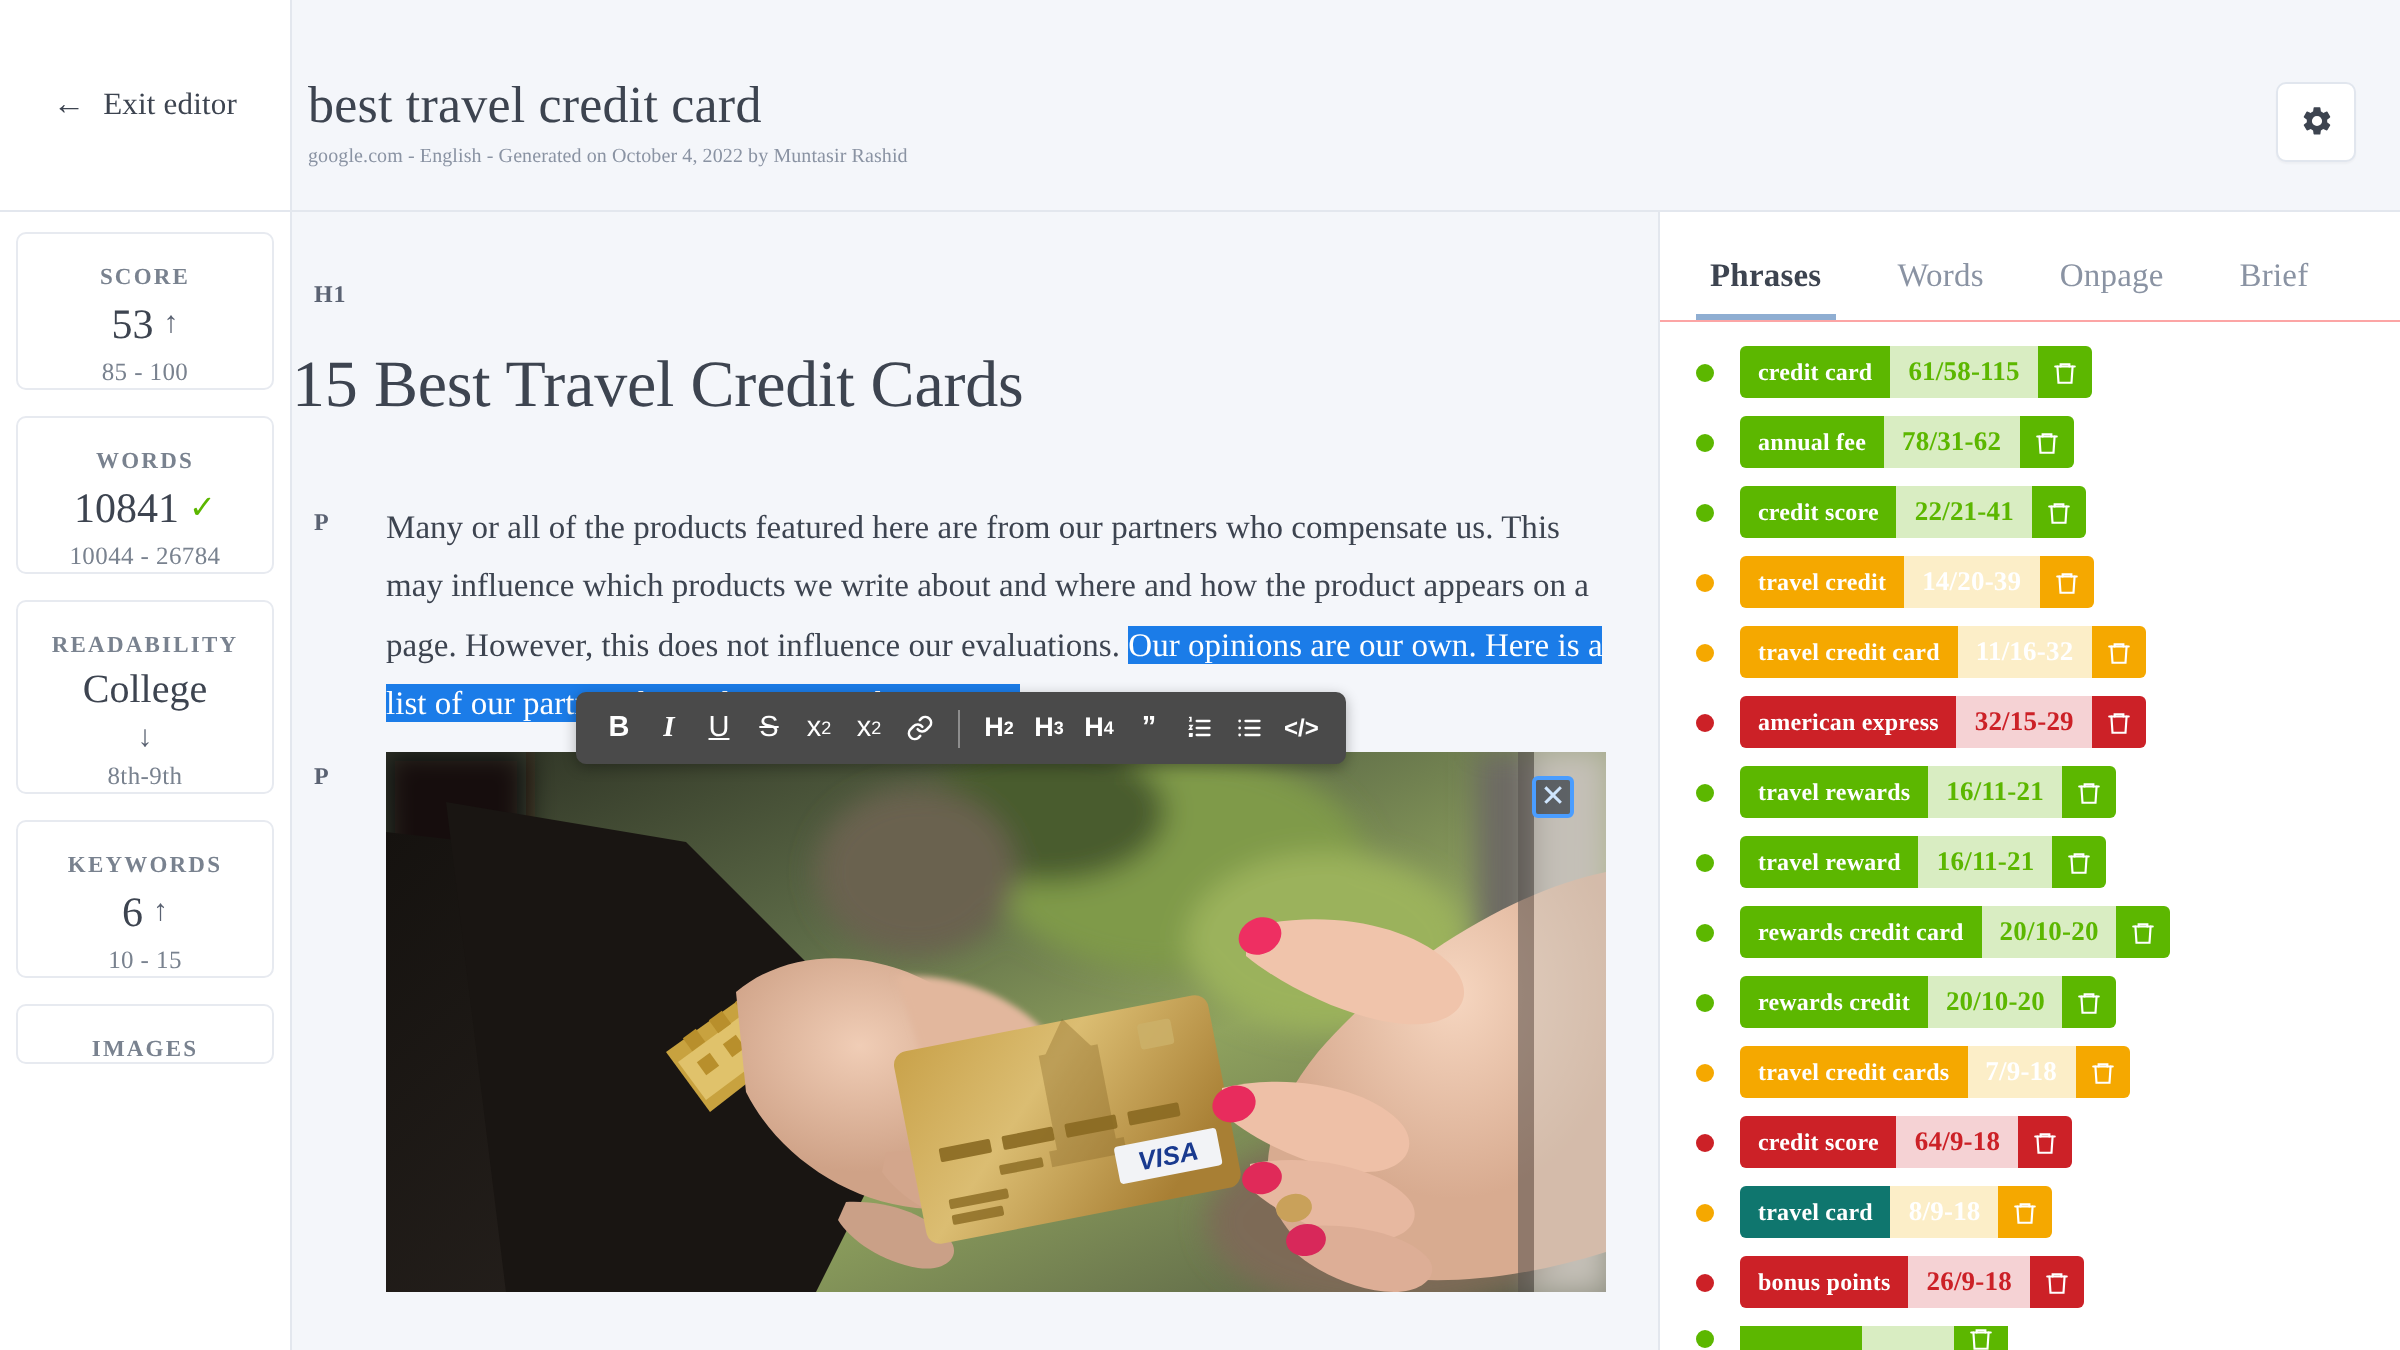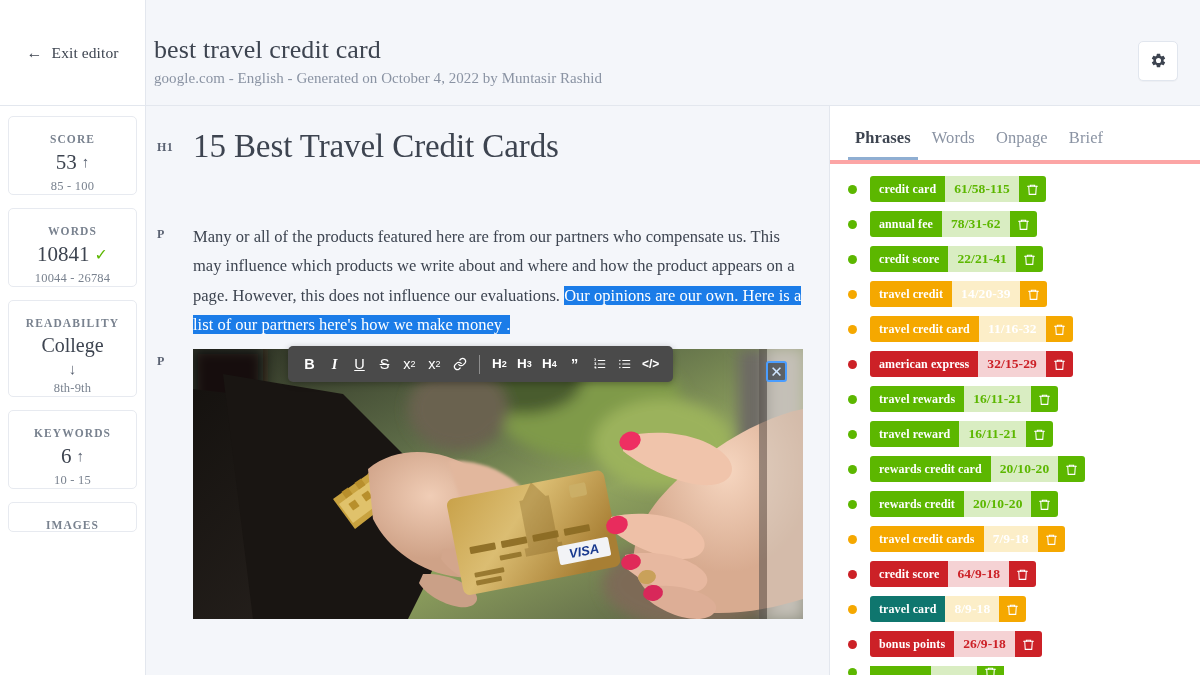--- a/index.html
+++ b/index.html
@@ -33,21 +33,21 @@
   .title-cell {
     flex: 1 1 auto; background: #f4f6fa;
     display: flex; align-items: center; justify-content: space-between;
     padding: 16px 22px 0 8px;
   }
   .title-wrap { padding-left: 0px; }
   .doc-title {
     font-size: 26px; font-weight: normal; color: #3d4450;
     letter-spacing: .1px; line-height: 1.2; margin-bottom: 5px;
   }
-  .doc-sub { font-size: 15px; color: #8a93a3; letter-spacing: .05px; }
+  .doc-sub { font-size: 10px; color: #8a93a3; letter-spacing: .05px; }
 
   .gear-btn {
     width: 40px; height: 40px; background: #fff;
     border: 1px solid #e1e6ee; border-radius: 5px;
     display: flex; align-items: center; justify-content: center;
     cursor: pointer; box-shadow: 0 1px 1px rgba(0,0,0,.03);
   }
 
   
   .body-row { flex: 1 1 auto; display: flex; min-height: 0; }
@@ -93,21 +93,21 @@
   .h1-text {
     font-size: 33px; color: #3d4450; letter-spacing: -.1px;
     line-height: 1.15; font-weight: normal;
   }
   .p-text {
     font-size: 16.5px; line-height: 1.78; color: #3d4450;
     max-width: 620px; letter-spacing: .02px;
   }
   .sel { background: #1b7ce8; color: #ffffff; }
 
-  .h1-row { margin-bottom: 56px; margin-top: 4px; }
+  .h1-row { margin-bottom: 36px; margin-top: 4px; flex-direction: column; }
   .p-row { margin-bottom: 10px; }
   .tag-p { padding-top: 5px; }
   .tag-h1 { padding-top: 12px; }
 
   
   .fmt-toolbar {
     position: absolute; left: 142px; top: 240px;
     background: #4a4a4a; border-radius: 5px;
     display: flex; align-items: center; gap: 2px;
     padding: 6px 10px; z-index: 40;
@@ -140,21 +140,21 @@
     color: #cfe6ff; display: flex; align-items: center; justify-content: center;
     font-size: 15px; font-family: "Liberation Sans", sans-serif; cursor: pointer;
     line-height: 1;
   }
 
   
   .rpanel {
     width: 370px; flex: 0 0 370px; background: #ffffff;
     padding: 18px 0 0 0; overflow: hidden; position: relative;
   }
-  .tabs { display: flex; gap: 7px; padding: 0 18px; border-bottom: 4px solid #fca5a5; text-align: right; }
+  .tabs { display: flex; gap: 24px; padding: 0 18px; border-bottom: 1px solid #fca5a5; text-align: right; }
   .tab {
     font-size: 16.5px; color: #8a93a3; padding: 4px 7px 9px 7px;
     cursor: pointer; letter-spacing: .1px;
   }
   .tab.active { color: #3d4450; font-weight: bold; border-bottom: 3px solid #8faed2; }
 
   .kw-list { padding: 12px 0 0 18px; }
   .kw-row { display: flex; align-items: center; gap: 13px; margin-bottom: 9px; height: 26px; }
   .dot { width: 9px; height: 9px; border-radius: 50%; flex: 0 0 9px; }
   .kw-chip {

